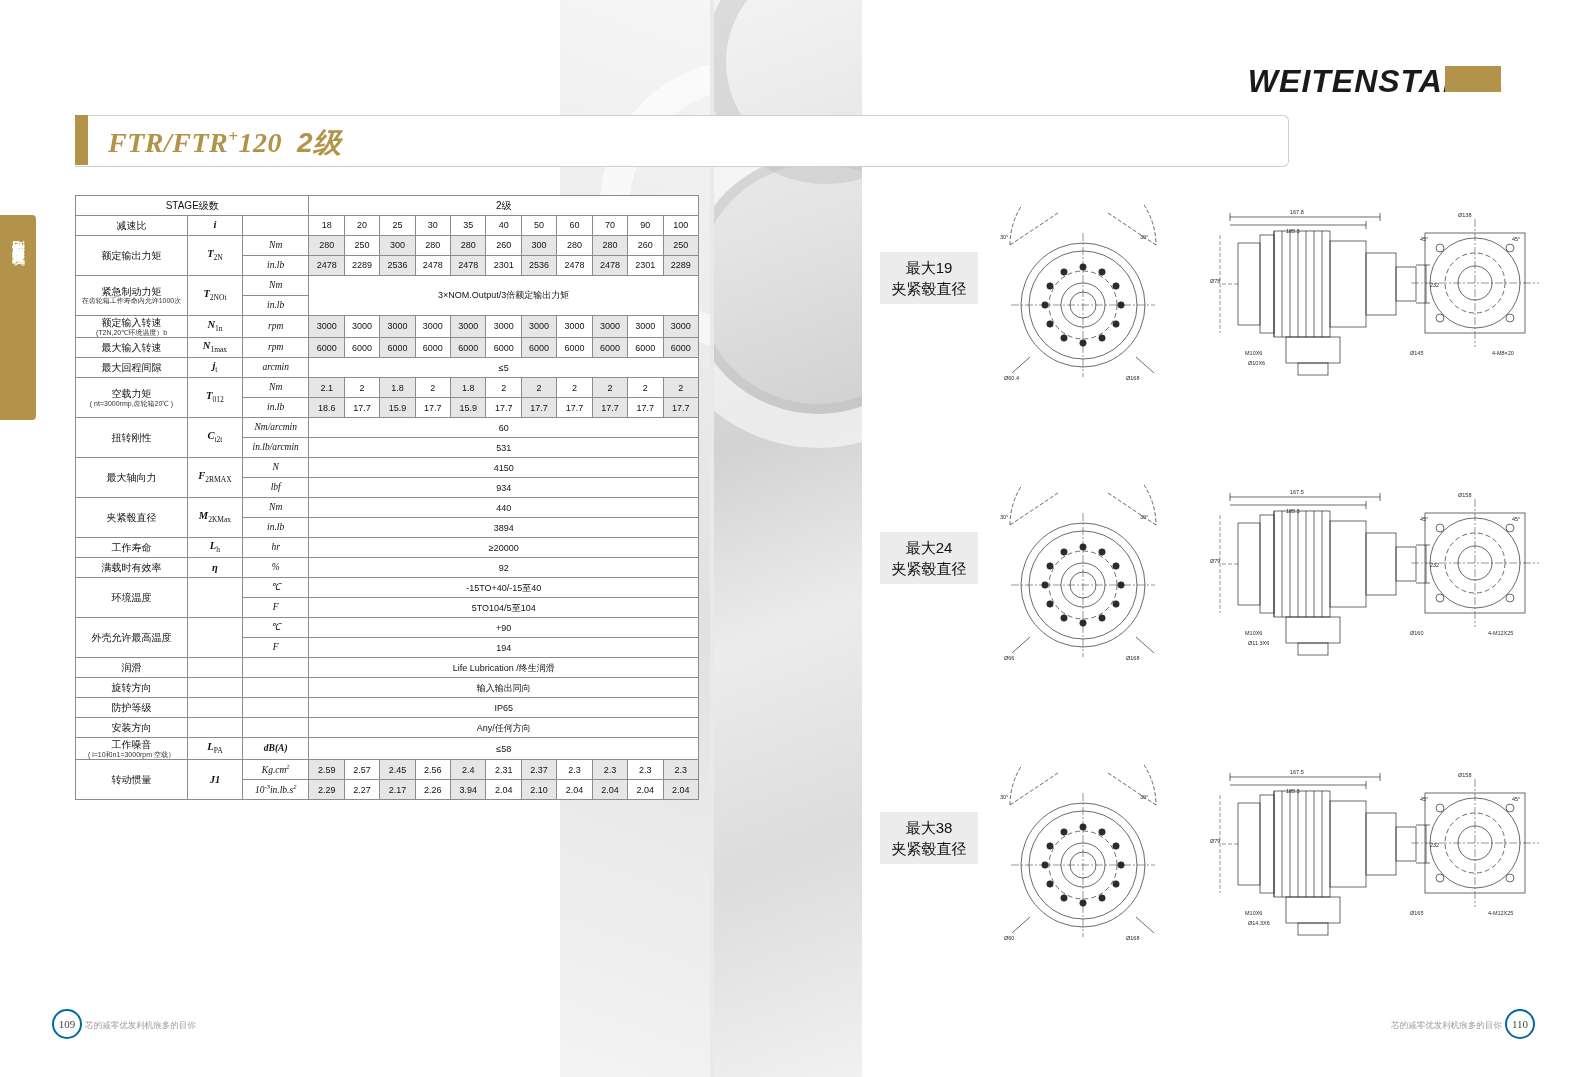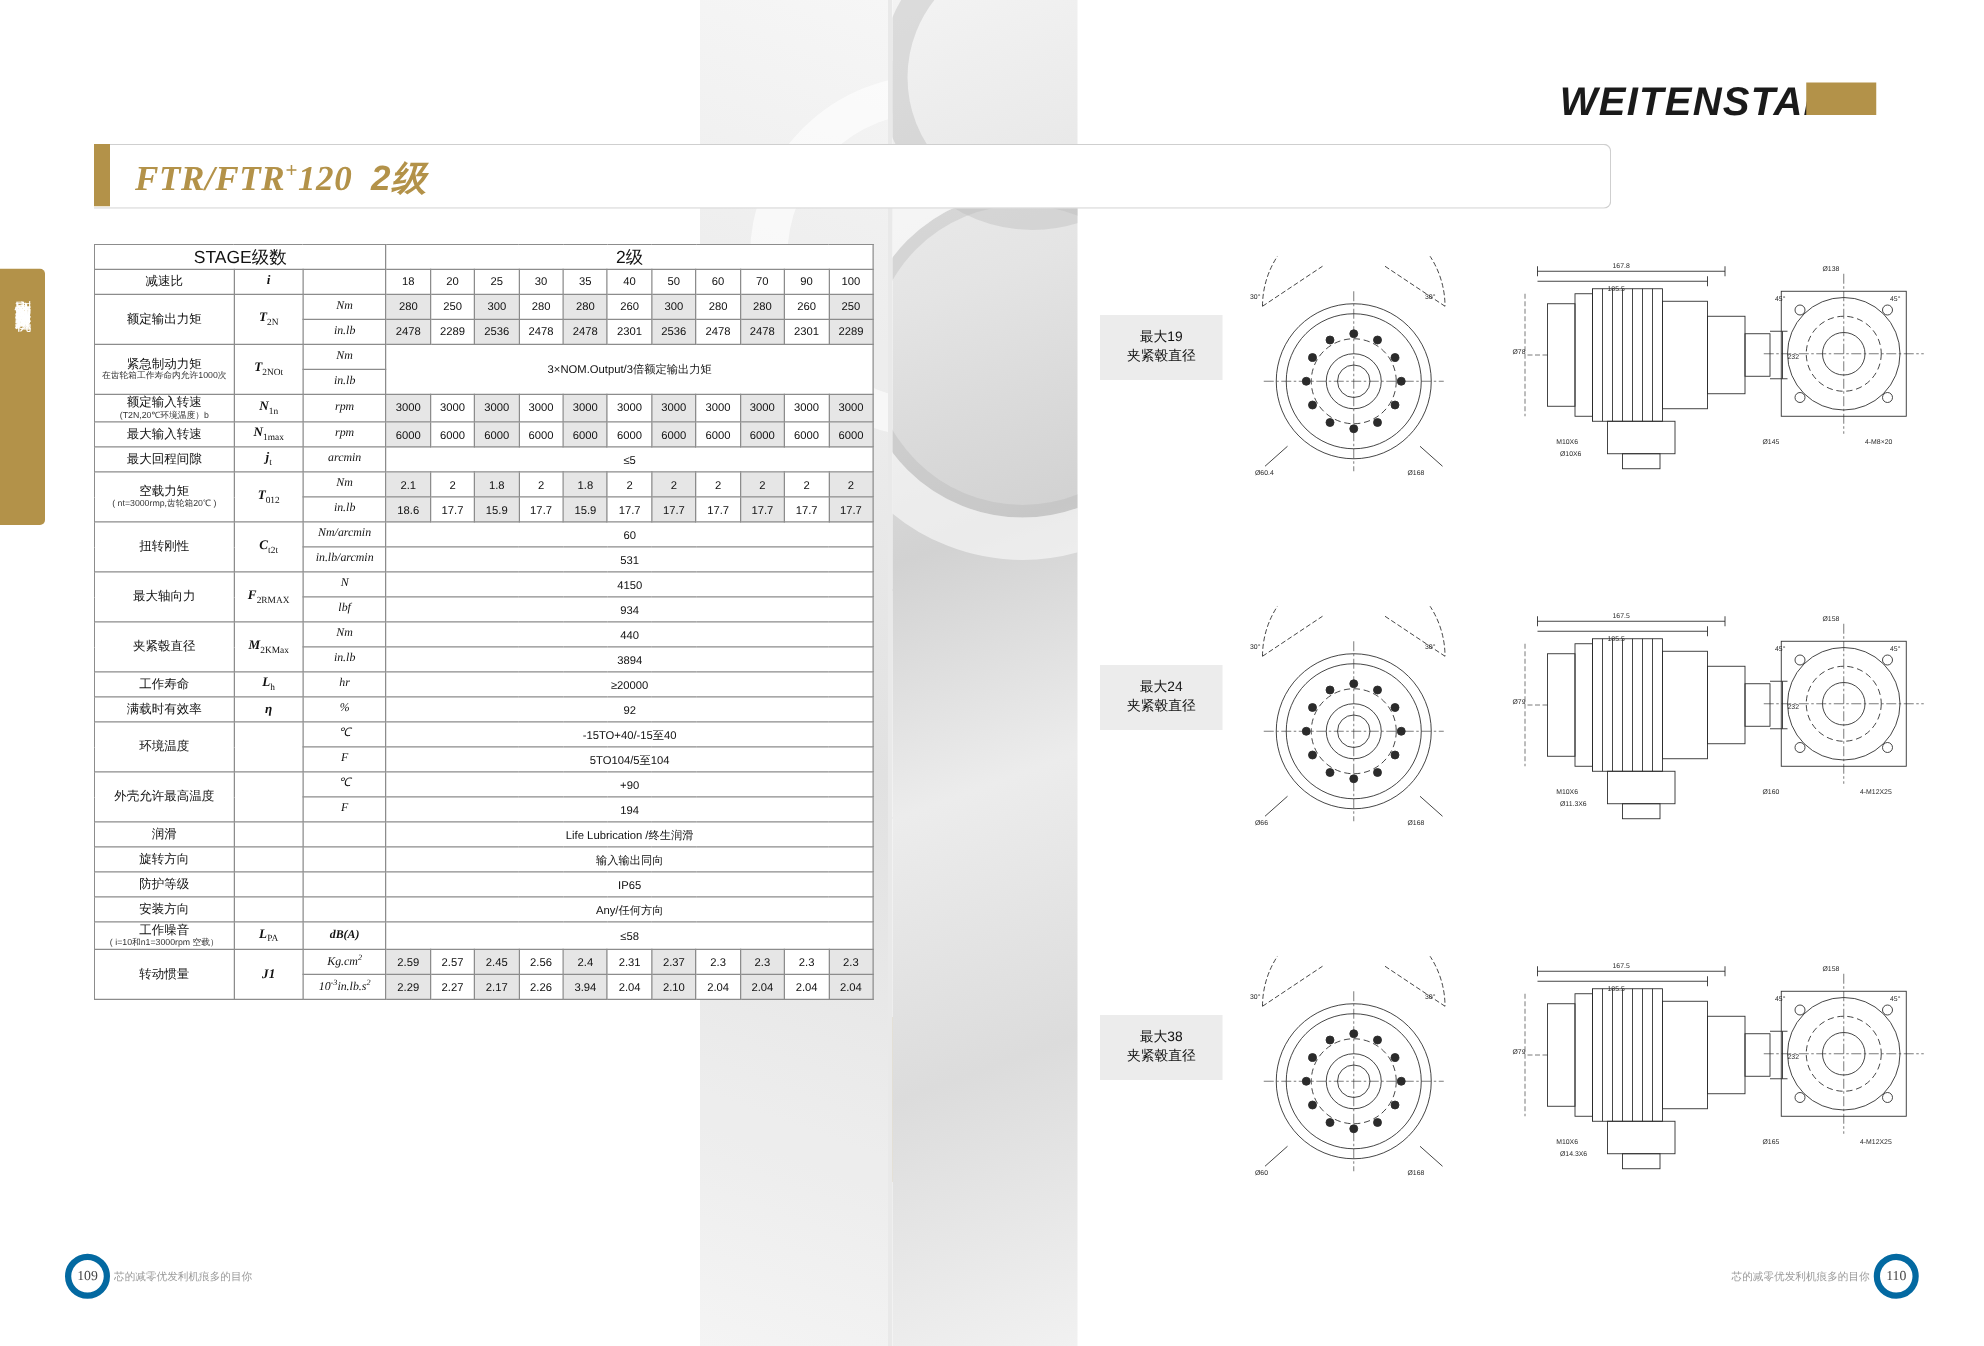--- a/index.html
+++ b/index.html
@@ -99,39 +99,39 @@
   .c-unit{width:66px;}
   .c-val{width:33.5px;}
   .lbl{font-size:10px;}
   .lbl small{display:block;font-size:7px;color:#333;line-height:1.1;}
   .sym{font-family:"Liberation Serif",serif;font-style:italic;font-weight:bold;font-size:10.5px;}
   .sym sub{font-style:normal;font-weight:normal;font-size:7.5px;}
   .unit{font-family:"Liberation Serif",serif;font-style:italic;font-size:9.5px;}
   .unit sup{font-size:6.5px;}
   .val{font-size:9px;font-family:"Liberation Sans",sans-serif;}
   .shade{background:#e6e6e6;}
-  .hdr{font-size:14px;height:20px;}
+  .hdr{font-size:10px;height:20px;}
   .tall{height:30px;}
 
   
   .draw-block{position:absolute;}
   .callout{
     position:absolute;width:98px;height:52px;background:#ececec;
     display:flex;flex-direction:column;align-items:center;justify-content:center;
-    font-size:11px;color:#111;line-height:1.4;
+    font-size:15px;color:#111;line-height:1.4;
   }
   svg.dwg{position:absolute;}
 
   
   .pg{
     position:absolute;bottom:38px;
     font-family:"Liberation Serif",serif;font-size:13px;color:#555;
   }
   .pg .circle{
-    display:inline-block;width:26px;height:26px;border:5px solid #0369a1;border-radius:50%;
+    display:inline-block;width:26px;height:26px;border:2px solid #0369a1;border-radius:50%;
     text-align:center;line-height:26px;font-size:11px;color:#444;
   }
   .pg .cn{font-size:8.5px;color:#9a9a9a;text-align:center;}
   .pg-left{left:52px;}
   .pg-right{right:52px;}
 </style>
 </head>
 <body>
 
 <div class="page-left-bg"></div>

